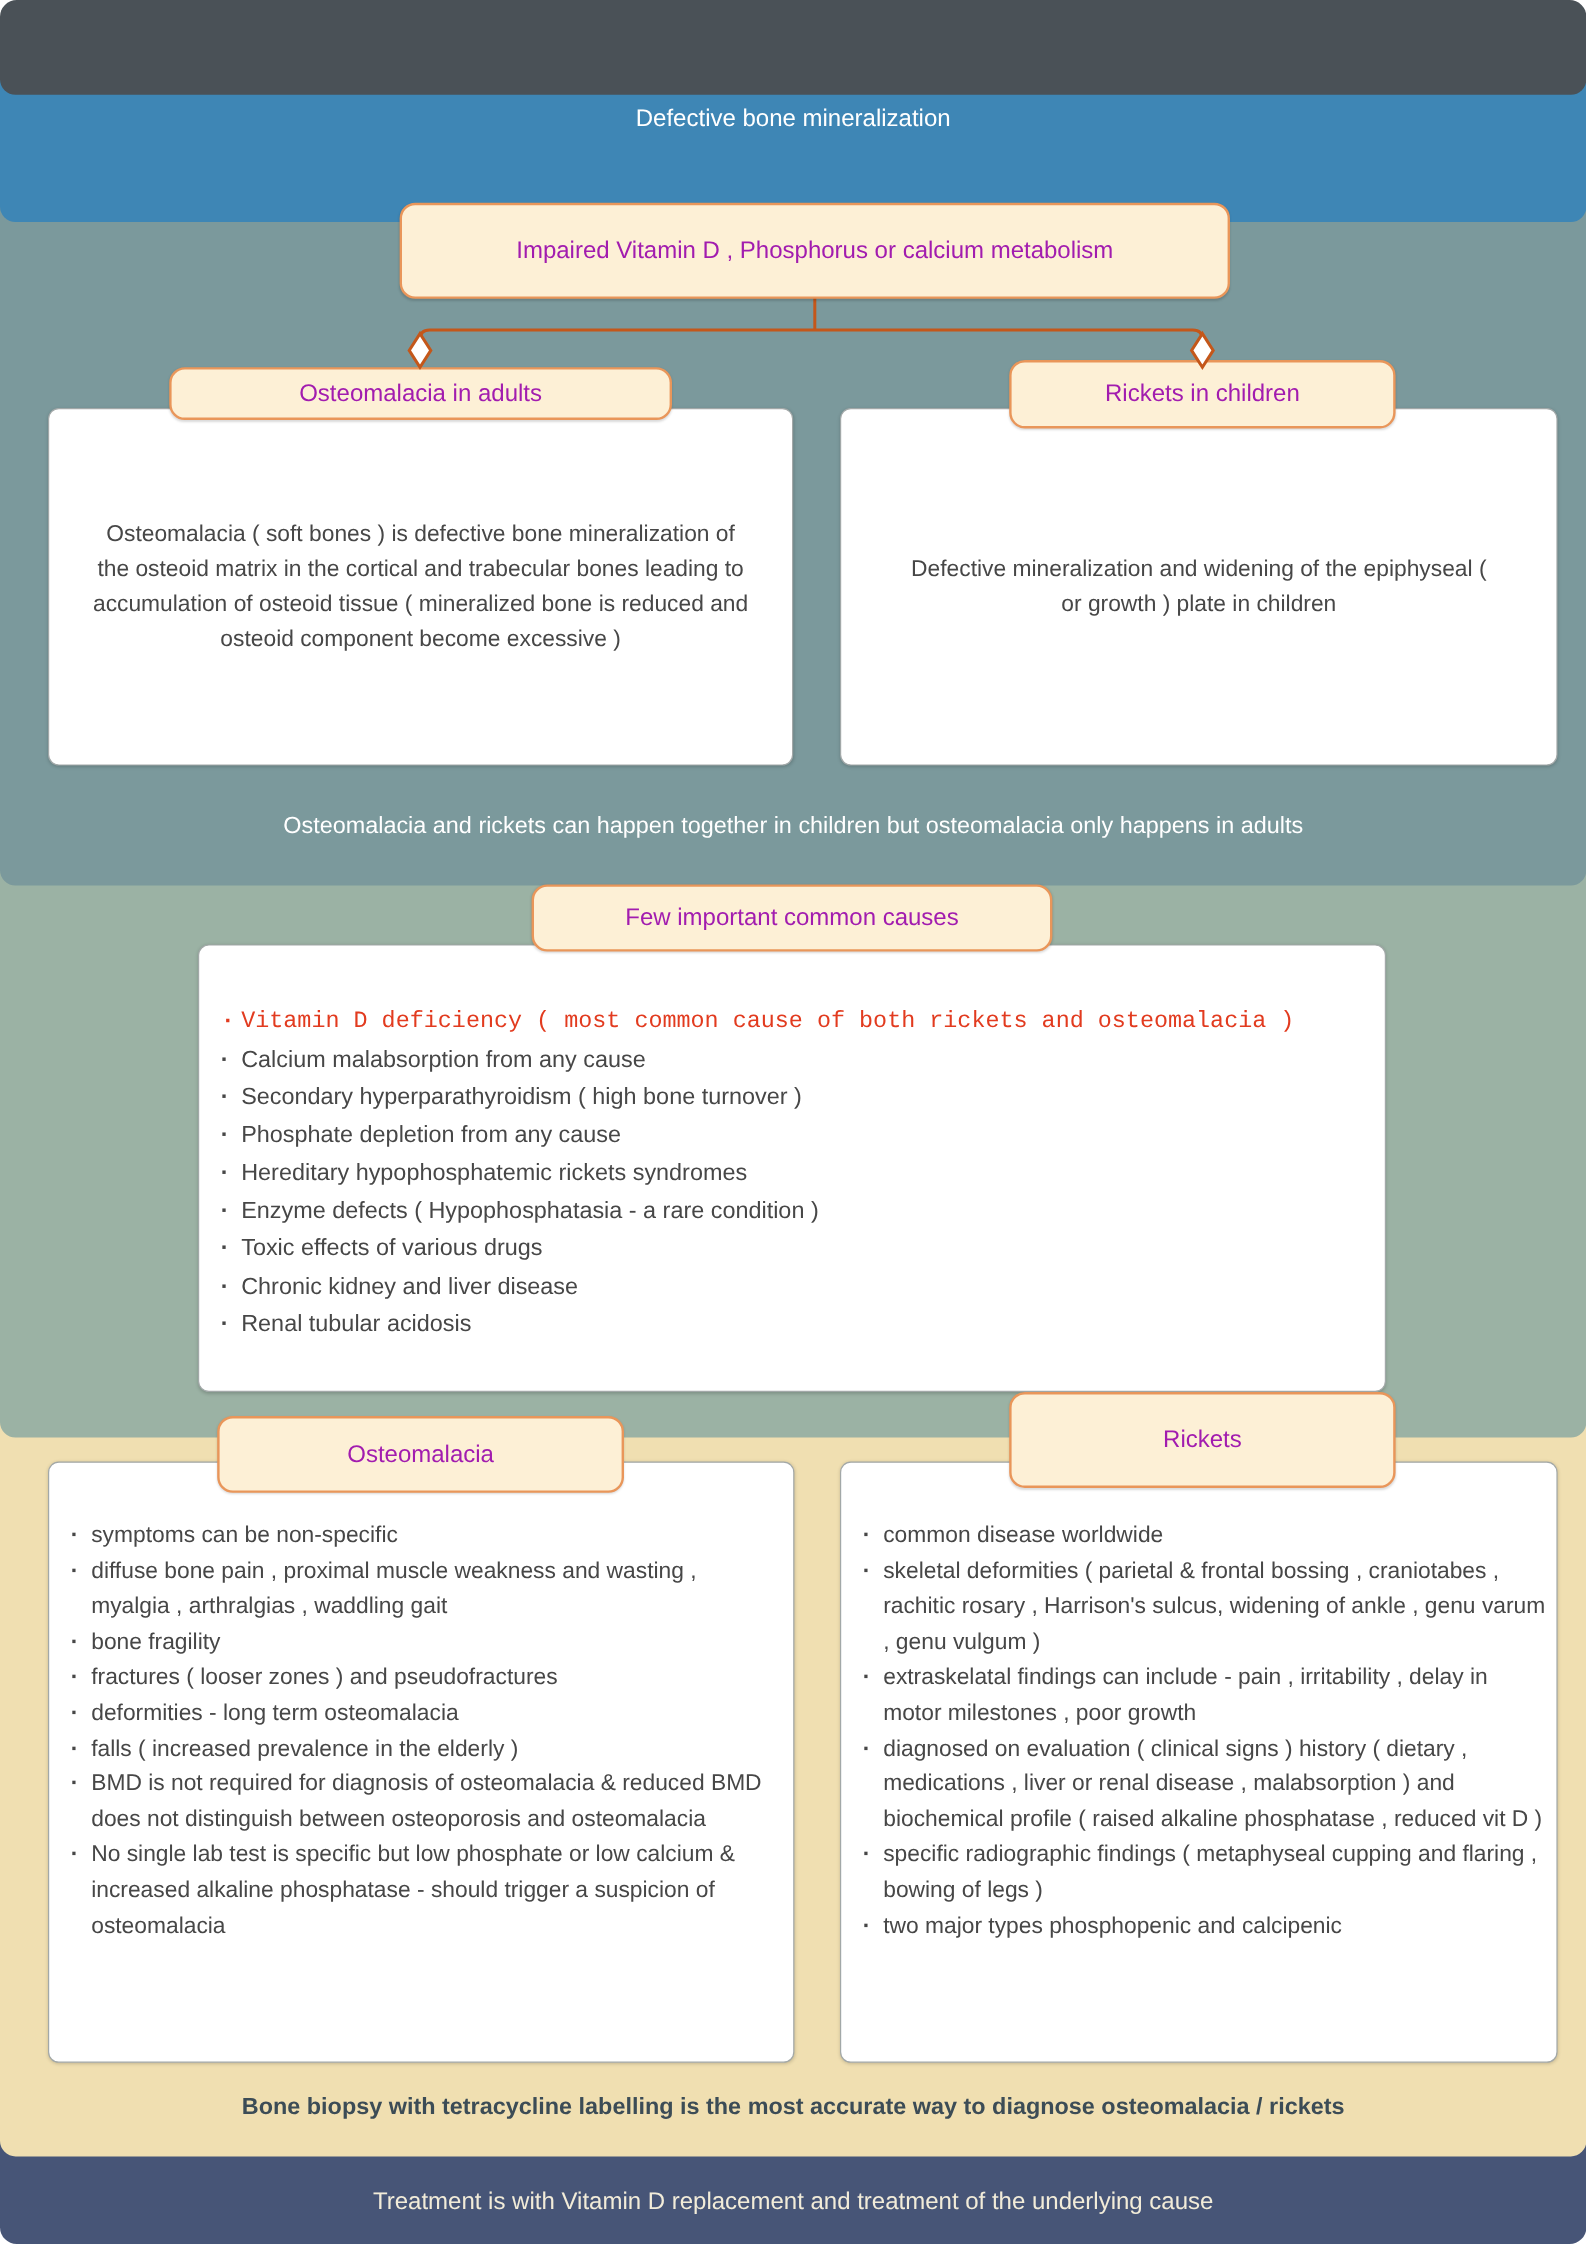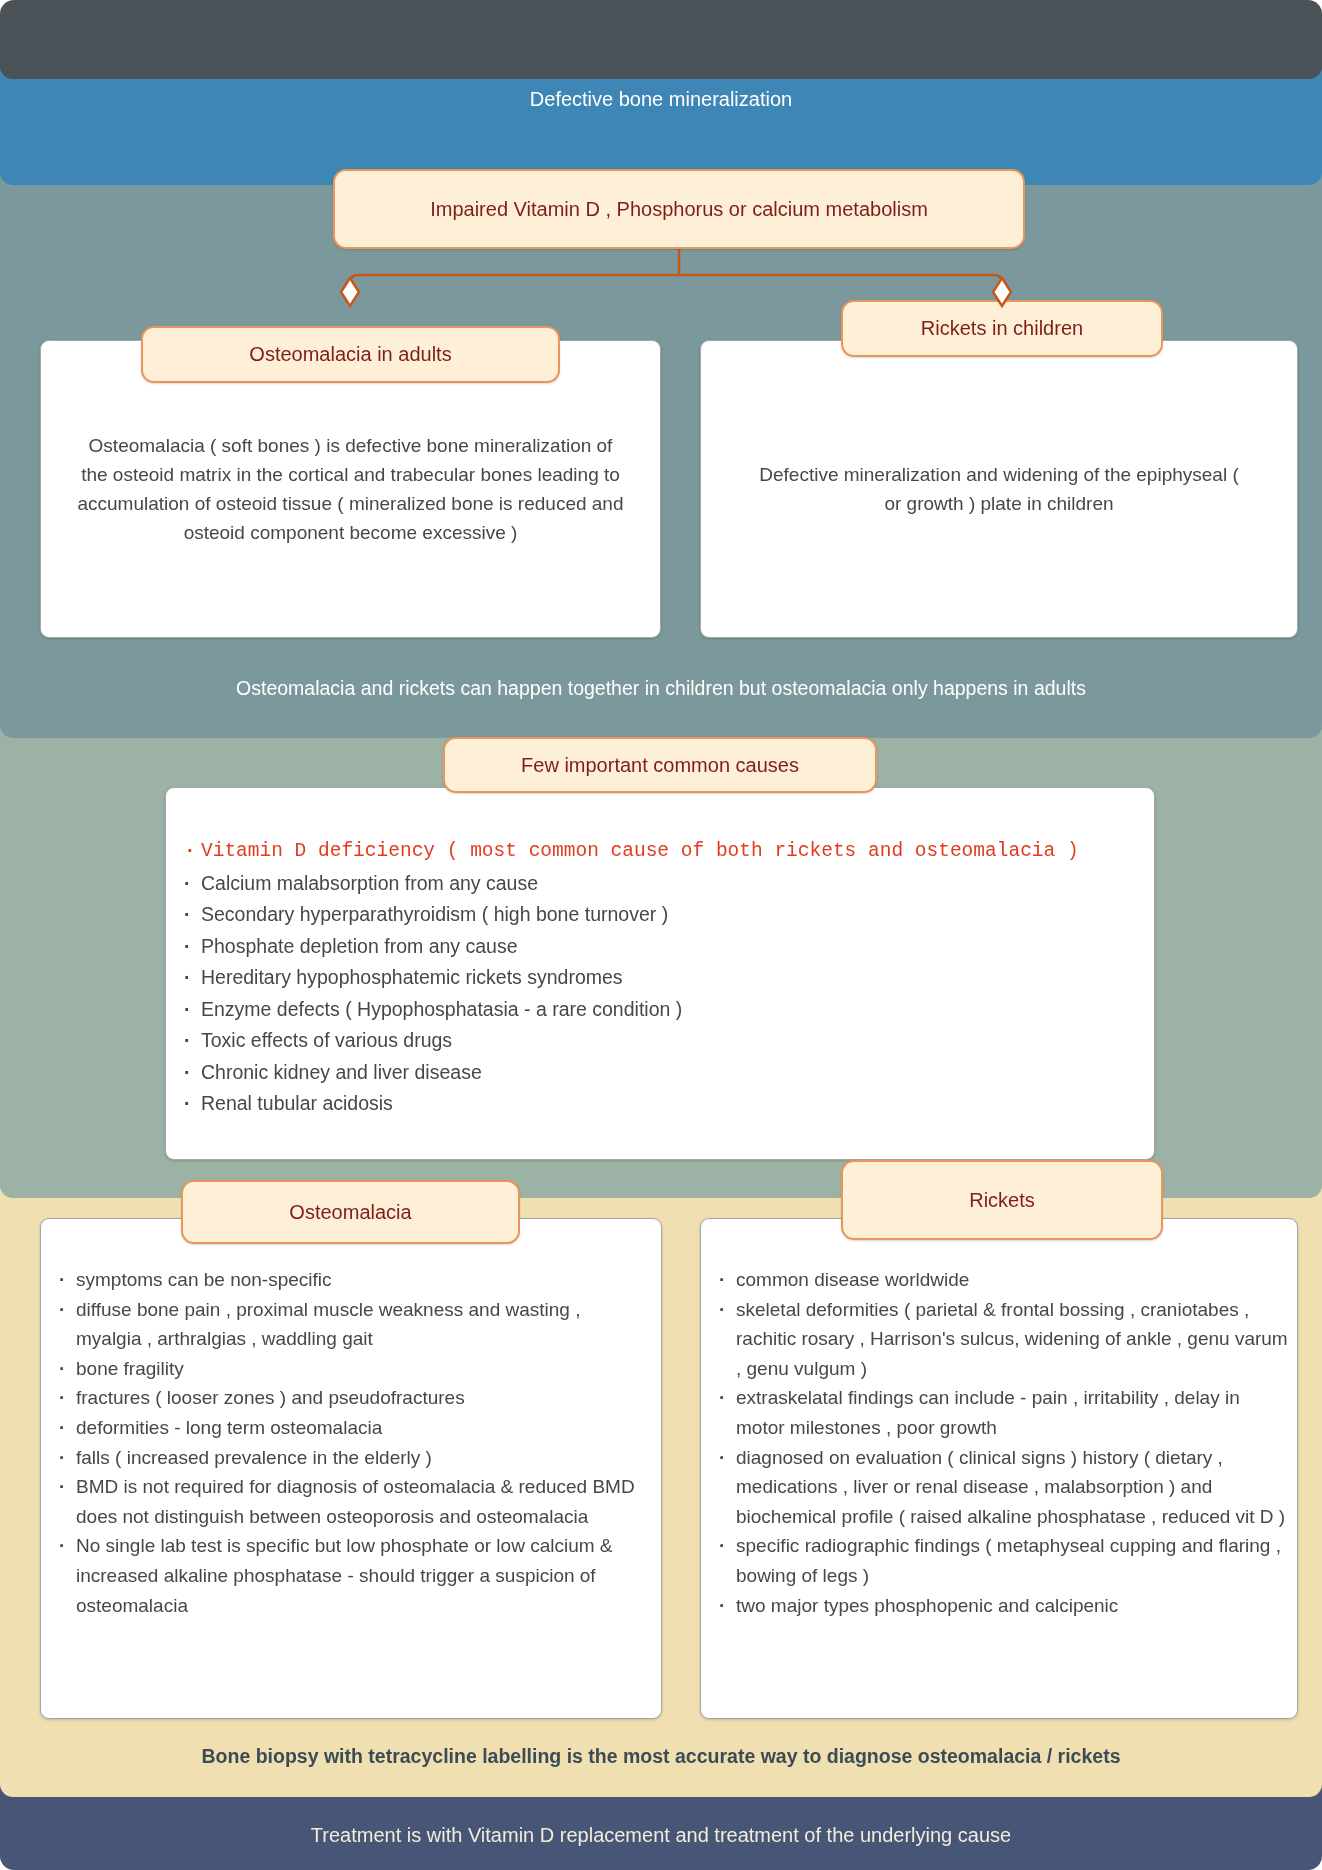--- a/index.html
+++ b/index.html
@@ -28,24 +28,24 @@
   
   .abs{position:absolute;}
   .page-title{top:0;left:0;width:100%;height:79px;z-index:16;
     display:flex;align-items:center;justify-content:center;
     color:var(--text_light);font-size:21px;font-weight:bold;letter-spacing:.8px;}
   .subtitle{top:88px;left:0;width:100%;text-align:center;z-index:16;
     color:var(--text_light);font-size:20px;}
 
   .node{background:var(--node_bg);border:2px solid var(--node_border);
     border-radius:13px;display:flex;align-items:center;justify-content:center;
-    text-align:center;color:#7f1d1d;font-size:20px;
+    text-align:center;color:#a21caf;font-size:20px;
     box-shadow:0 1px 2px rgba(0,0,0,.15);}
   .root-node{left:333px;top:169px;width:692px;height:80px;z-index:15;}
-  .hdr-left {left:141px;top:304px;width:419px;height:57px;z-index:13;margin-top:22px;}
+  .hdr-left {left:141px;top:284px;width:419px;height:44px;z-index:13;margin-top:22px;}
   .hdr-right{left:841px;top:300px;width:322px;height:57px;z-index:13;}
   .hdr-causes{left:443px;top:737px;width:434px;height:56px;z-index:11;}
   .hdr-osteo {left:181px;top:1180px;width:339px;height:64px;z-index:13;}
   .hdr-rickets{left:841px;top:1160px;width:322px;height:80px;z-index:13;}
 
   .card{background:var(--card_bg);border:1.5px solid var(--card_border);
     border-radius:9px;box-shadow:0 1px 3px rgba(0,0,0,.18);z-index:10;}
   .card-flow-left {left:40px;top:340px;width:621px;height:298px;
     display:flex;align-items:center;justify-content:center;padding:0 33px;}
   .card-flow-right{left:700px;top:340px;width:598px;height:298px;

